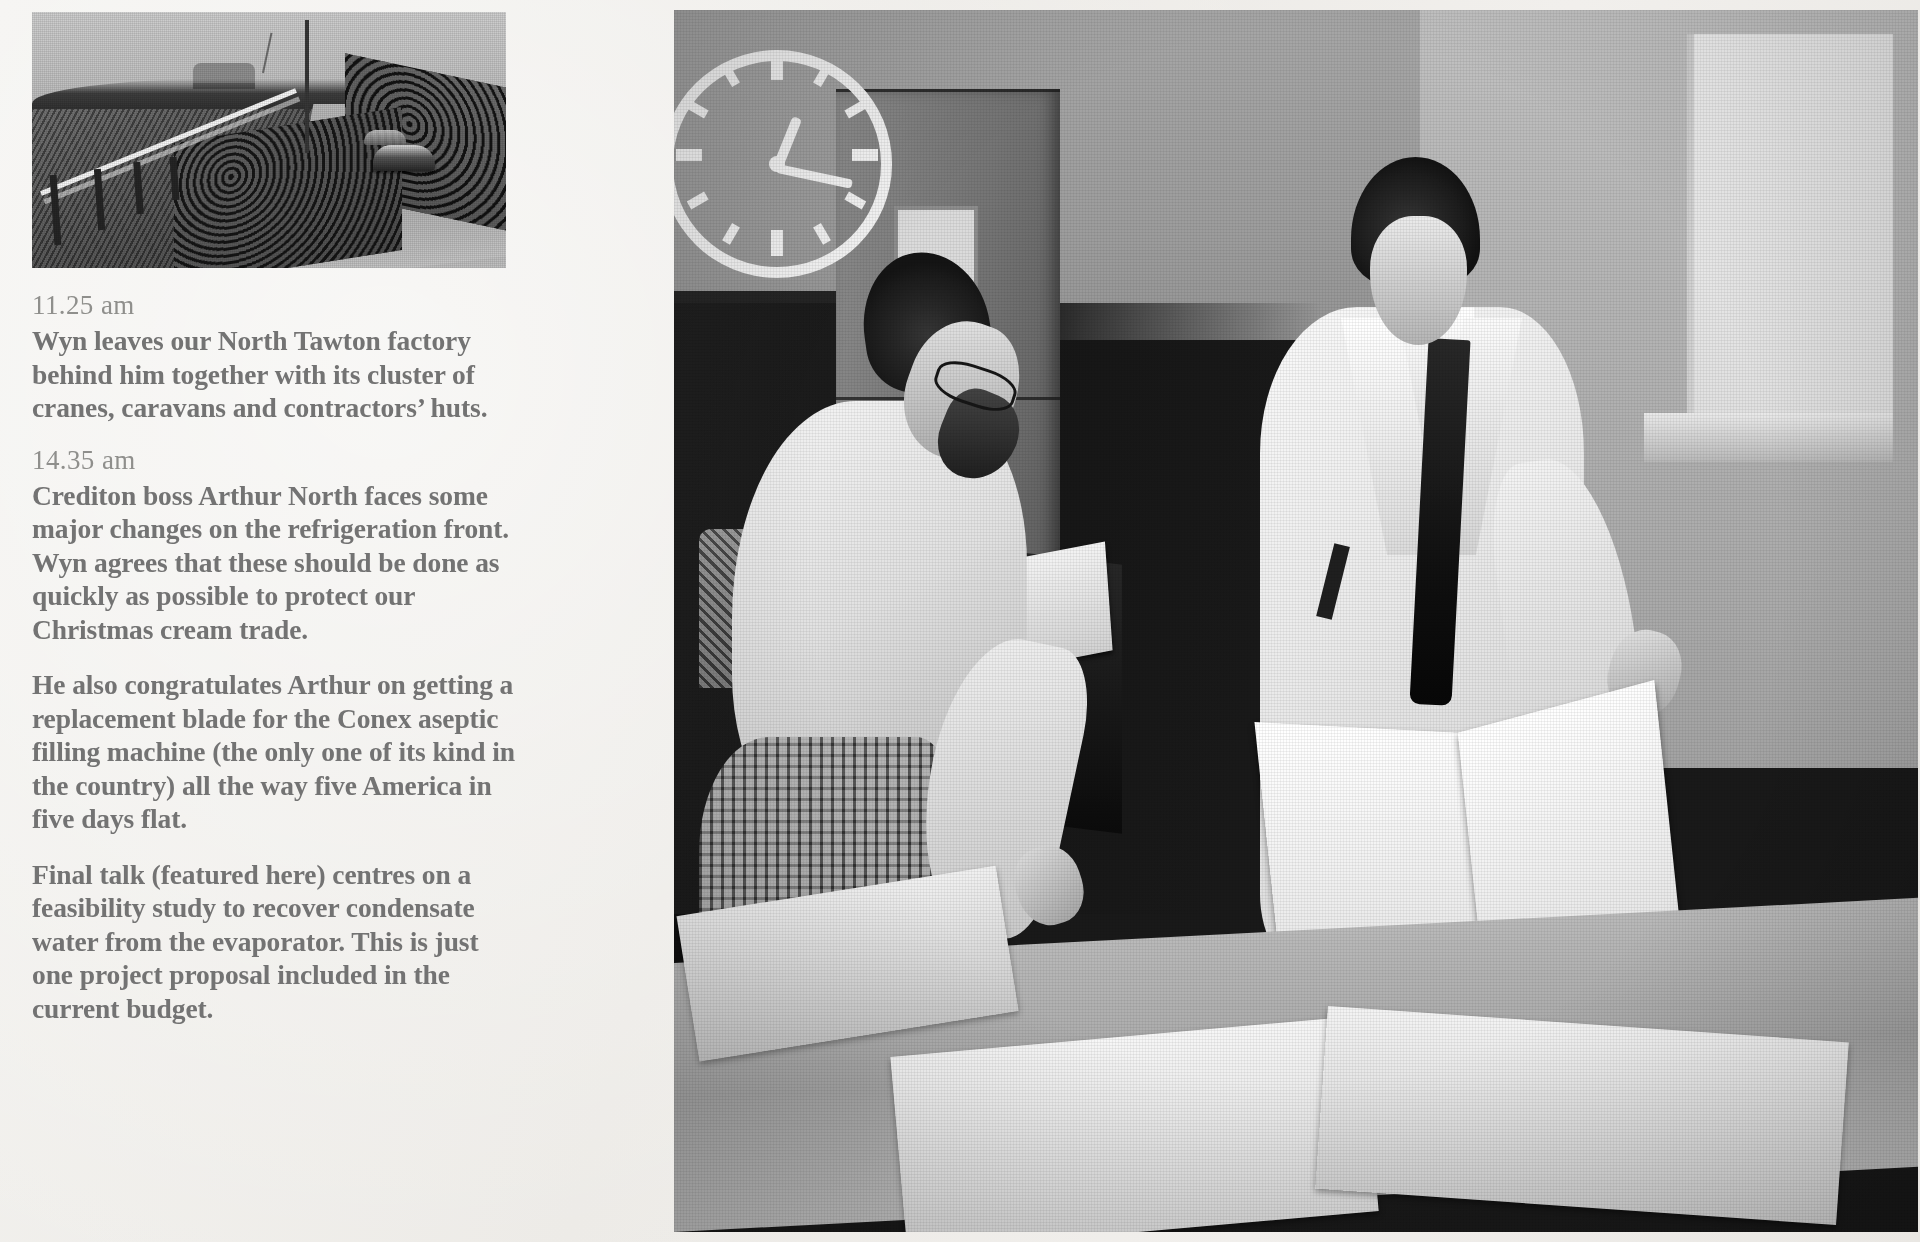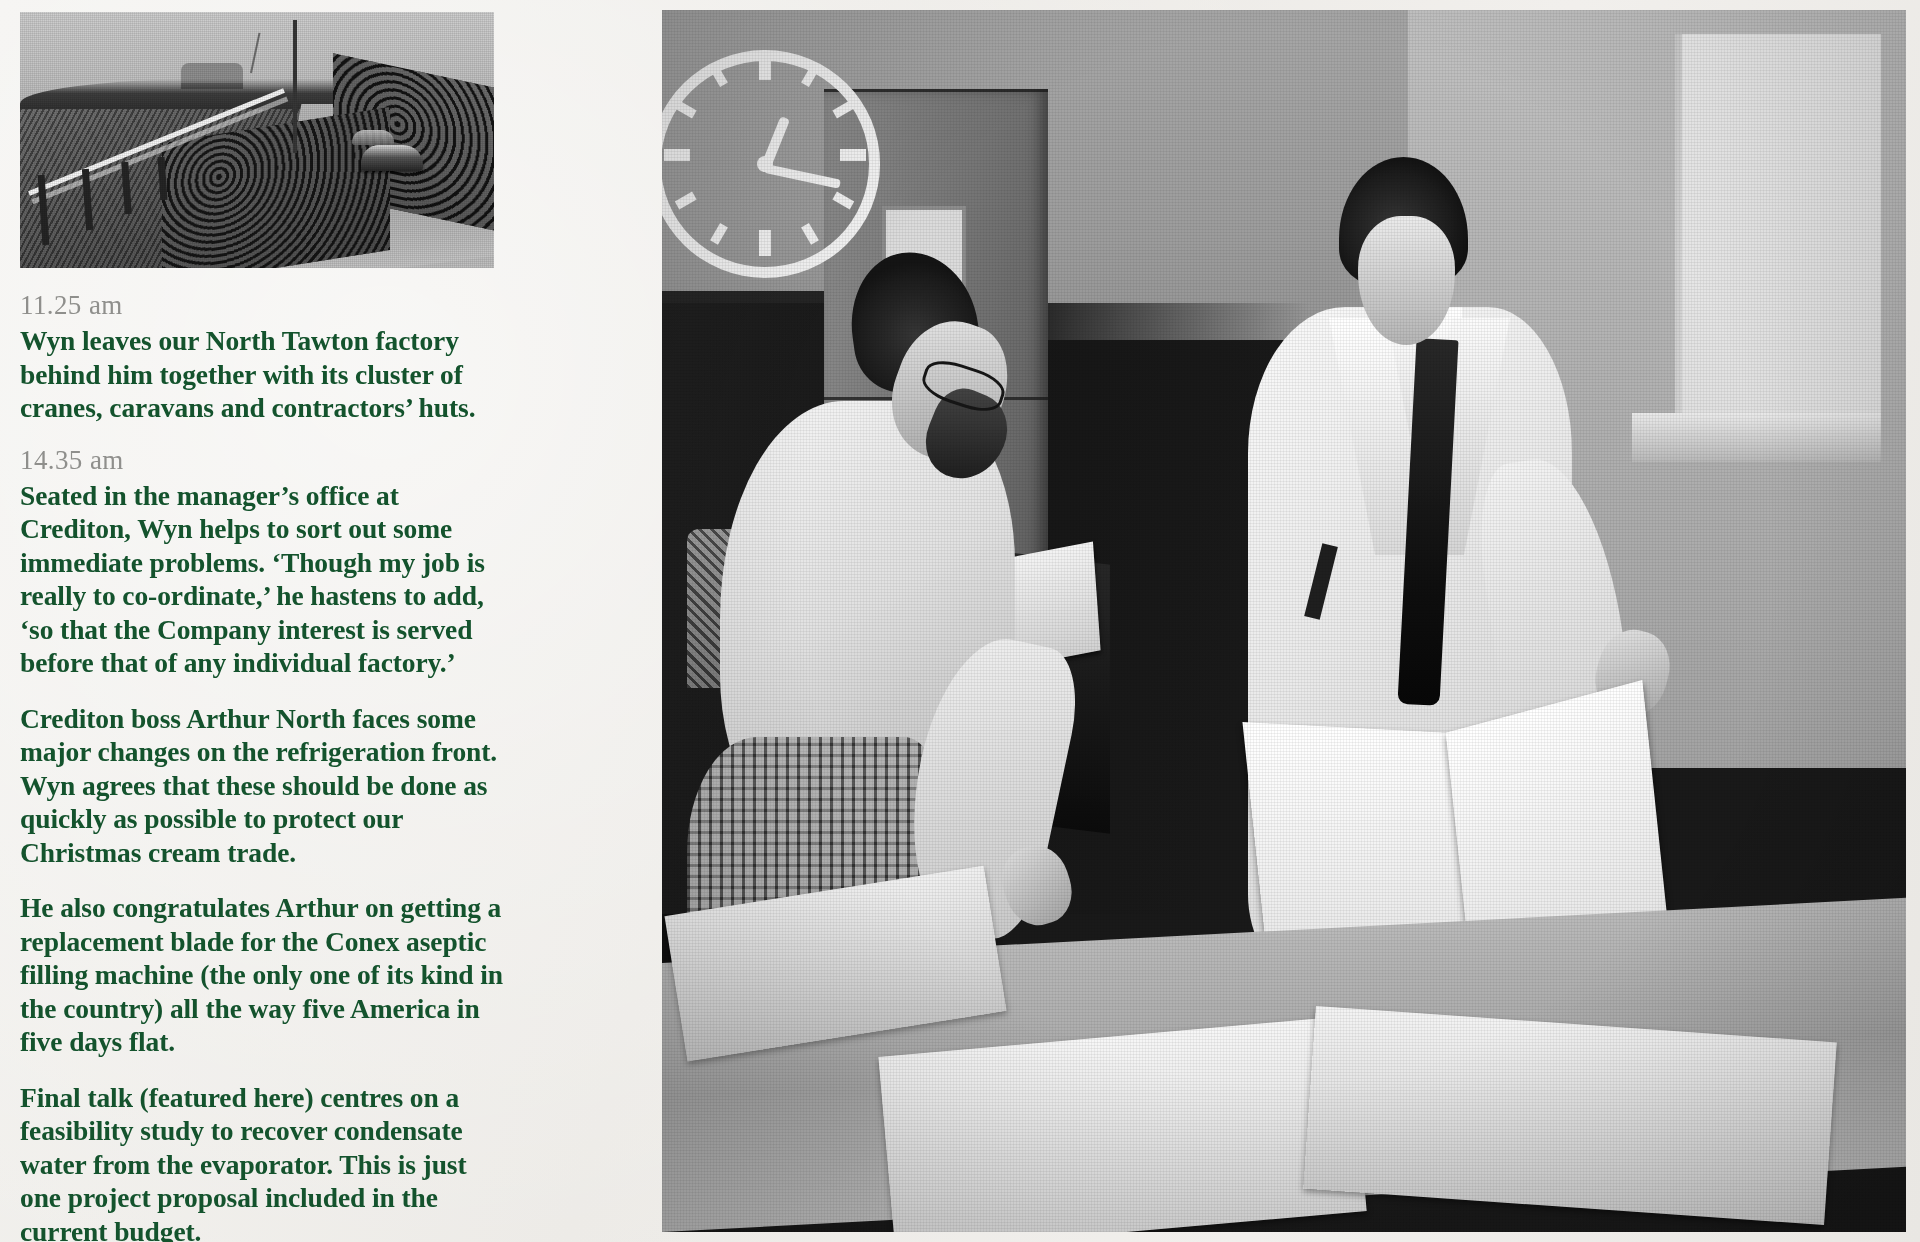--- a/index.html
+++ b/index.html
@@ -10,21 +10,21 @@
     overflow:hidden;
     position:relative;
   }
   
   .paper{
     position:absolute;inset:0;
     background:
       radial-gradient(circle at 20% 30%, rgba(255,255,255,0.55) 0%, rgba(255,255,255,0) 55%),
       linear-gradient(105deg,#f3f2ef 0%,#eceae6 40%,#f1efec 70%,#e9e7e3 100%);
   }
-  .page{position:absolute;inset:0;}
+  .page{position:absolute;inset:0;margin-left:12px;}
 
   
   .left-col{
     position:absolute;left:0;top:0;width:540px;height:1242px;
   }
 
   
   .photo-road{
     position:absolute;left:20px;top:12px;width:474px;height:256px;
     overflow:hidden;
@@ -121,21 +121,21 @@
     font-size:27px;line-height:1.0;
     color:#8f8f8c;letter-spacing:.4px;
     margin:0 0 5px 0;font-weight:400;
   }
   .para{
     font-family:"Liberation Serif", serif;
     font-size:27.5px;line-height:33.5px;
     font-weight:700;
     margin:0 0 22px 0;
     letter-spacing:-0.1px;
-    color:#14532d;
+    color:#737373;
   }
   .group{margin-bottom:20px;}
 
   
   .photo-office{
     position:absolute;left:662px;top:10px;width:1244px;height:1222px;
     overflow:hidden;
     background:#1d1f1b;
     filter:grayscale(1) contrast(1.05);
   }
@@ -410,21 +410,20 @@
 
     <div class="text-block">
 
       <div class="group">
         <div class="time-head">11.25 am</div>
         <p class="para">Wyn leaves our North Tawton factory behind him together with its cluster of cranes, caravans and contractors’ huts.</p>
       </div>
 
       <div class="group">
         <div class="time-head">14.35 am</div>
-        <p class="para">Seated in the manager’s office at Crediton, Wyn helps to sort out some immediate problems. ‘Though my job is really to co-ordinate,’ he hastens to add, ‘so that the Company interest is served before that of any individual factory.’</p>
         <p class="para">Crediton boss Arthur North faces some major changes on the refrigeration front. Wyn agrees that these should be done as quickly as possible to protect our Christmas cream trade.</p>
         <p class="para">He also congratulates Arthur on getting a replacement blade for the Conex aseptic filling machine (the only one of its kind in the country) all the way five America in five days flat.</p>
         <p class="para">Final talk (featured here) centres on a feasibility study to recover condensate water from the evaporator. This is just one project proposal included in the current budget.</p>
       </div>
 
     </div>
   </div>
 
   <div class="photo-office">
     <div class="po-wall-upper"></div>

